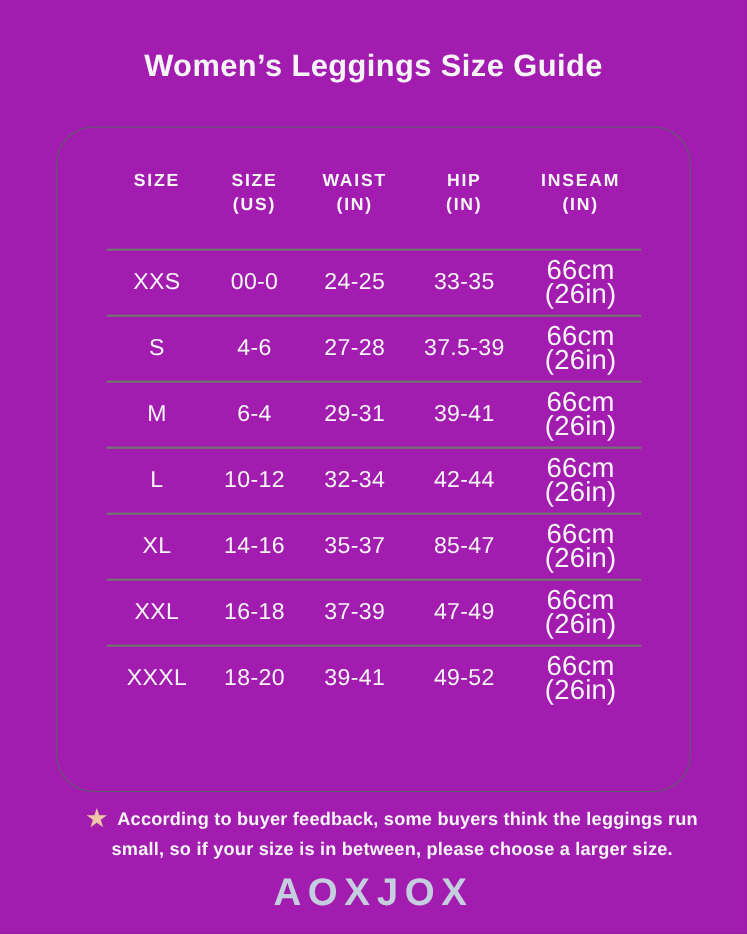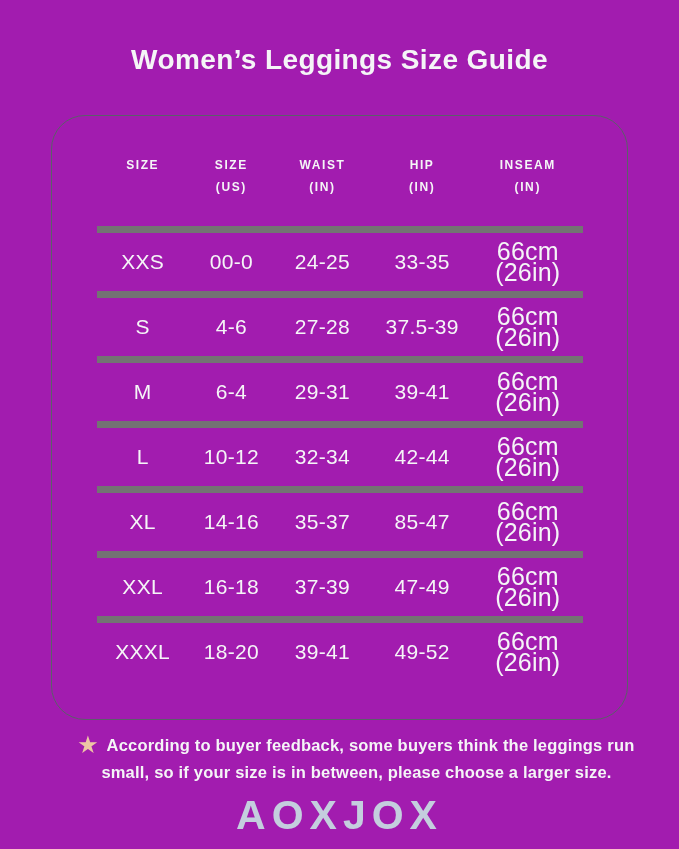--- a/index.html
+++ b/index.html
@@ -33,34 +33,34 @@
     border: 1px solid #5c5f69;
     border-radius: 34px;
   }
   table.size-table {
     width: 486px;
     margin: 38px auto 0;
     border-collapse: collapse;
     table-layout: fixed;
   }
   .size-table th {
-    font-size: 12px;
+    font-size: 16px;
     font-weight: 700;
     letter-spacing: 1.6px;
     text-align: center;
     vertical-align: top;
     padding: 0 0 28px 0;
   }
   .hline { line-height: 22px; height: 22px; }
   .size-table td {
     height: 58px;
     text-align: center;
     vertical-align: middle;
     font-size: 21px;
-    border-top: 7px solid #737373;
+    border-top: 2px solid #737373;
     padding: 0;
     letter-spacing: 0.3px;
   }
   .size-table td.inseam div {
     font-size: 25px;
     line-height: 21px;
     letter-spacing: 0.2px;
   }
   .note {
     position: absolute;
@@ -79,21 +79,21 @@
     font-size: 21px;
     margin-right: 9px;
     vertical-align: -1px;
   }
   .brand {
     position: absolute;
     top: 792px;
     left: 0;
     width: 100%;
     text-align: center;
-    font-size: 41px;
+    font-size: 35px;
     font-weight: 800;
     letter-spacing: 6px;
     color: #c4cede;
   }
 </style>
 </head>
 <body>
 
 <div class="page">
 

